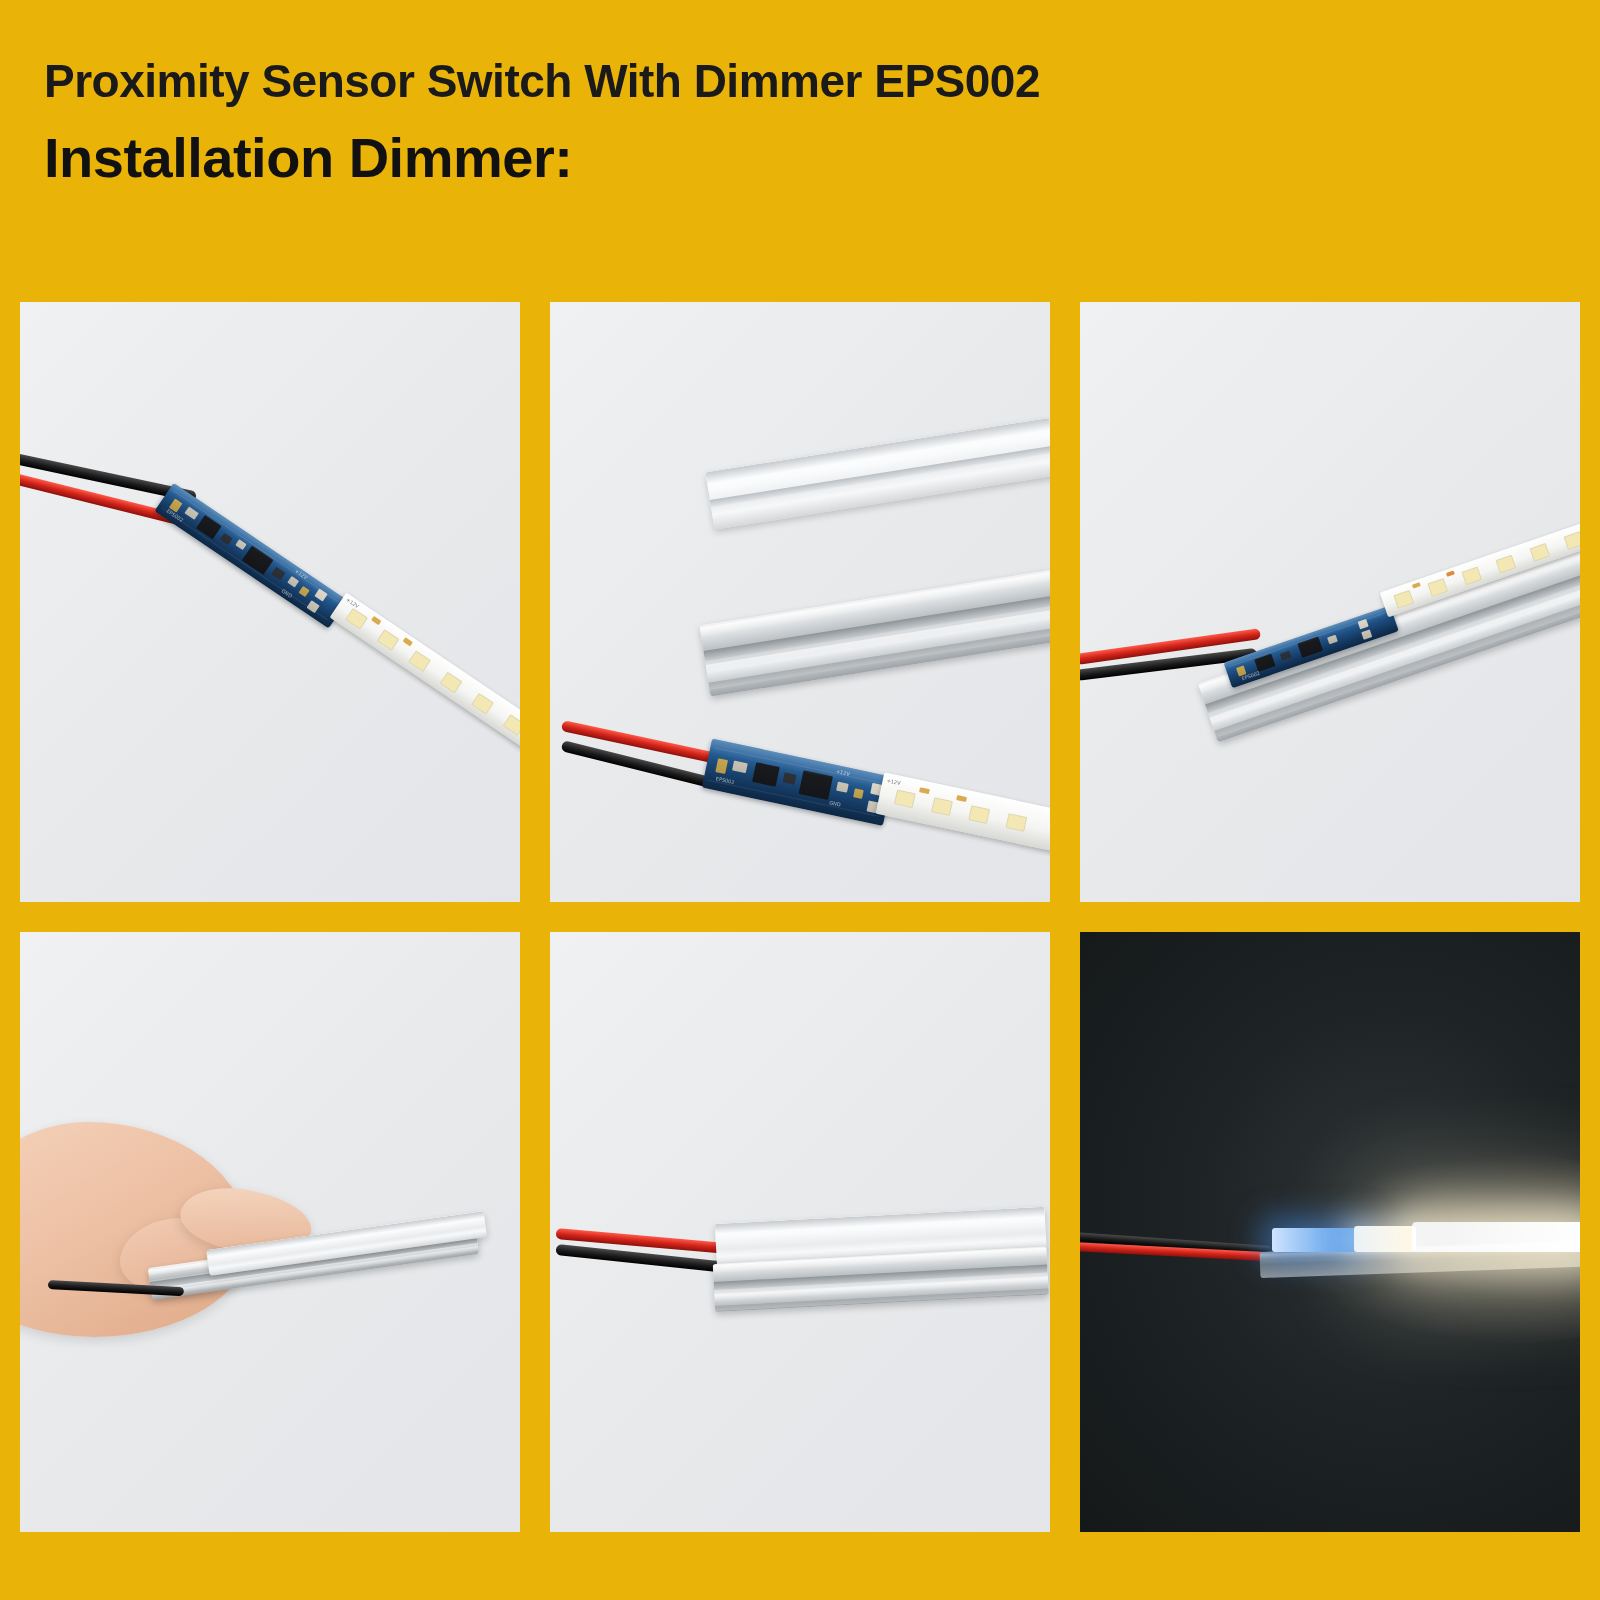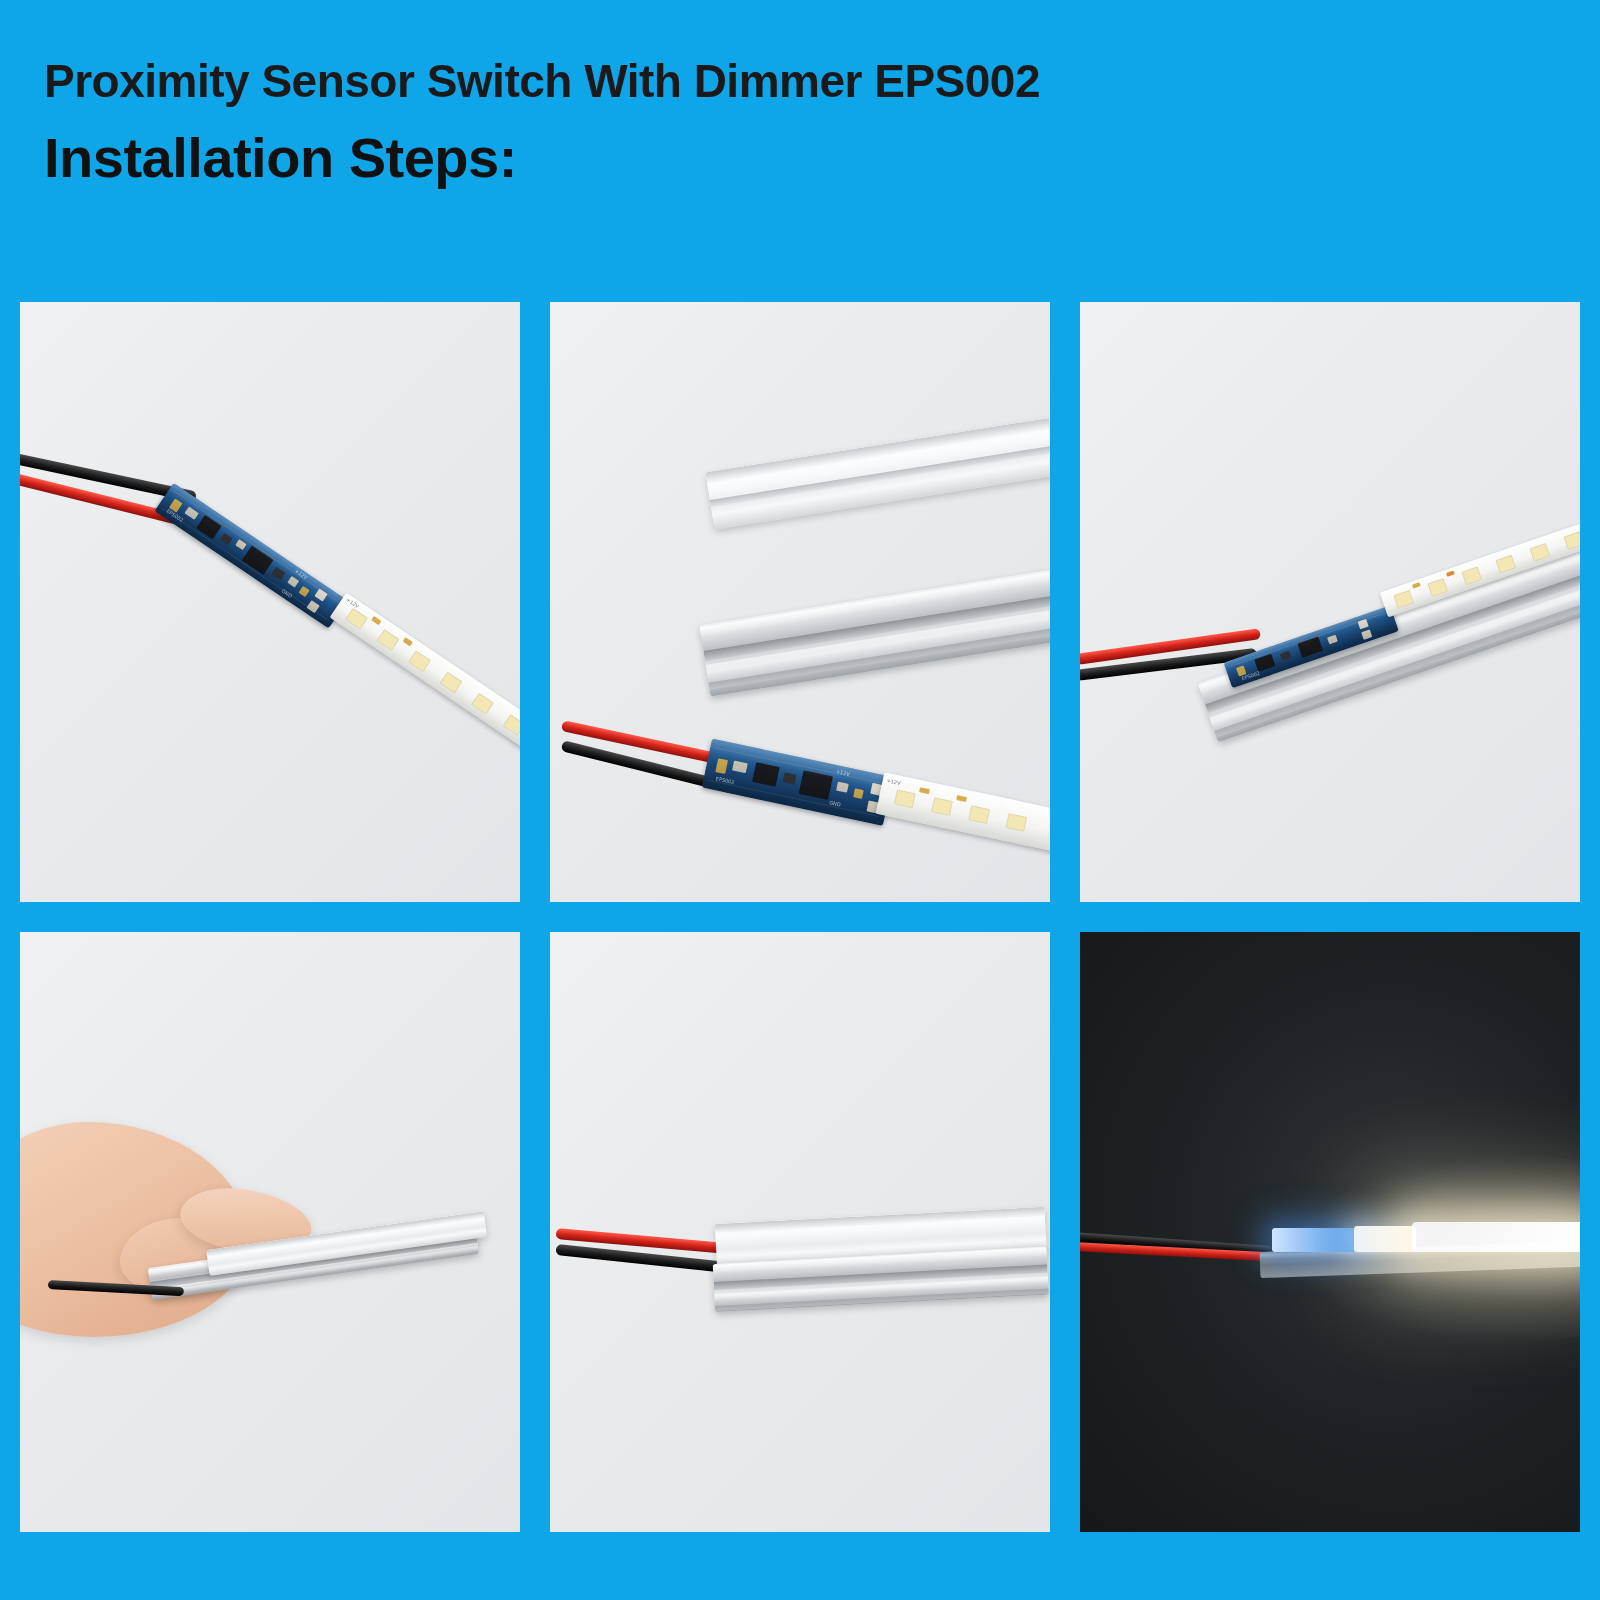--- a/index.html
+++ b/index.html
@@ -10,21 +10,21 @@
   body {
     width: 1600px;
     height: 1600px;
     font-family: "Liberation Sans", sans-serif;
     overflow: hidden;
     position: relative;
   }
   .page {
     position: absolute;
     inset: 0;
-    background: #0ea5e9;
+    background: #eab308;
   }
   .headings {
     position: absolute;
     left: 44px;
     top: 56px;
     width: 1500px;
   }
   .title-main {
     font-size: 46px;
     font-weight: bold;
@@ -220,21 +220,21 @@
     pointer-events: none;
   }
 </style>
 </head>
 <body>
 
 <div class="page">
 
   <div class="headings">
     <div class="title-main">Proximity Sensor Switch With Dimmer EPS002</div>
-    <div class="title-sub">Installation Steps:</div>
+    <div class="title-sub">Installation Dimmer:</div>
   </div>
 
   <div class="grid">
 
     <div class="cell light">
 
       <div class="rot wire wire-black" style="left:-10px; top:150px; width:190px; height:11px; transform:rotate(12deg);"></div>
       <div class="rot wire wire-red" style="left:-10px; top:170px; width:185px; height:11px; transform:rotate(14deg);"></div>
 
       <div class="rot pcb" style="left:144px; top:178px; width:210px; height:34px; transform:rotate(34deg);">

